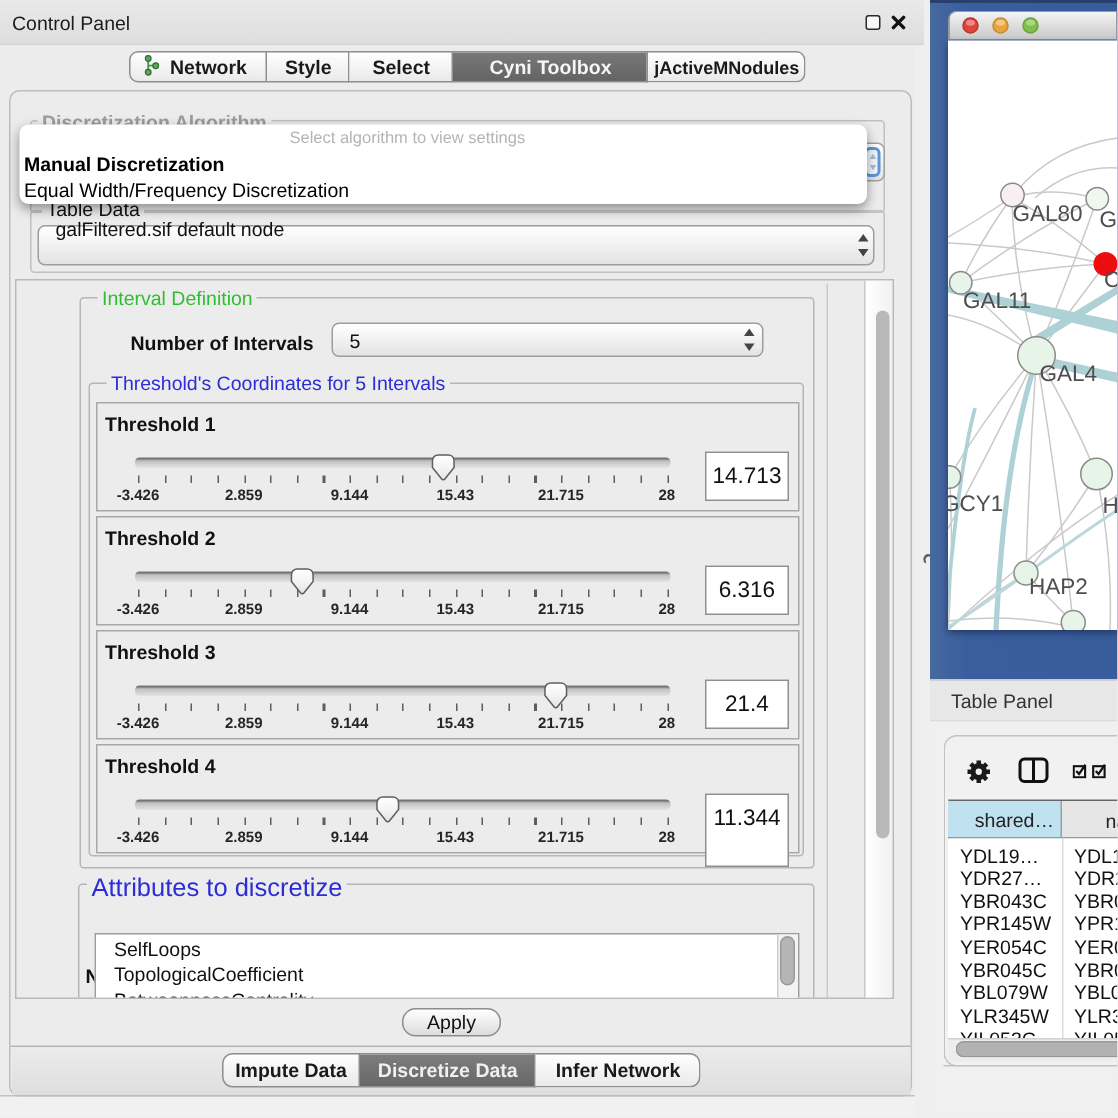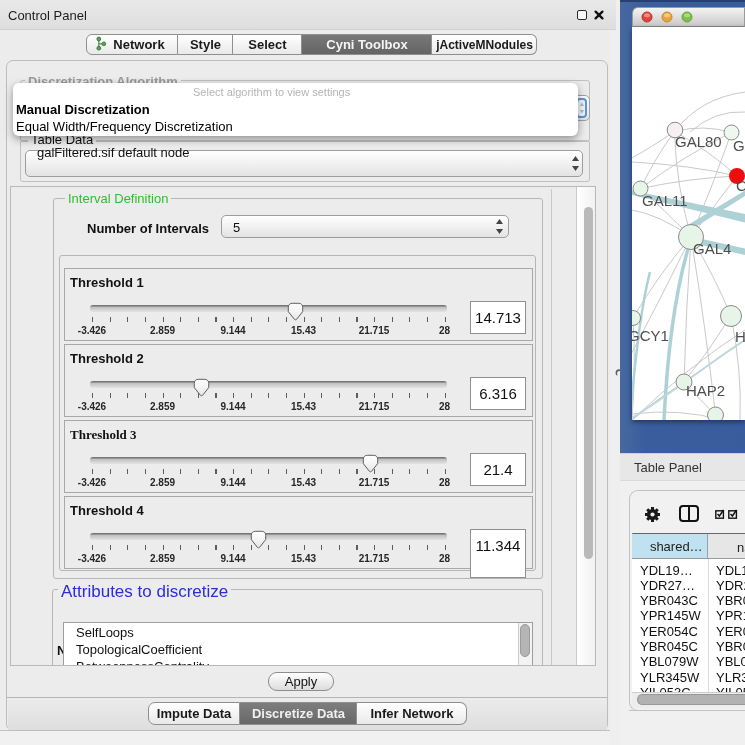--- a/index.html
+++ b/index.html
@@ -52,20 +52,21 @@
 <div style="position:absolute;left:42px;top:11px;width:490px;height:381px;border:1px solid #b6b6b6;border-radius:3px;"></div>
 <div style="position:absolute;left:54px;top:4px;white-space:nowrap;font-size:13px;color:#2fbe2f;background:#ececec;padding:0 3px;">Interval Definition</div>
 <div style="position:absolute;left:76px;top:34px;white-space:nowrap;font-size:13px;color:#111;font-weight:bold;">Number of Intervals</div>
 <div style="position:absolute;left:210px;top:28px;width:288px;height:23px;background:linear-gradient(180deg,#ffffff,#e3e3e3);border:1px solid #9d9d9d;border-radius:5px;"></div>
 <div style="position:absolute;left:222px;top:33px;white-space:nowrap;font-size:13px;color:#111;">5</div>
 <svg style="position:absolute;left:484px;top:31px;" width="9" height="17" viewBox="0 0 9 17">
       <path d="M4.5 1 L8 6 H1 Z" fill="#444"></path>
       <path d="M4.5 16 L1 11 H8 Z" fill="#444"></path>
     </svg>
 <div style="position:absolute;left:48px;top:68px;width:476.5px;height:316px;border:1px solid #b6b6b6;border-radius:3px;"></div>
+<div style="position:absolute;left:60px;top:61px;white-space:nowrap;font-size:13px;color:#2c2cd8;background:#ececec;padding:0 3px;">Threshold's Coordinates for 5 Intervals</div>
 <div style="position:absolute;left:53px;top:81px;width:468.5px;height:73px;background:#ececec;border:1px solid #a8a8a8;"></div>
     <div style="position:absolute;left:59px;top:88px;white-space:nowrap;font-size:13px;font-weight:bold;color:#111;">Threshold 1</div>
     <div style="position:absolute;left:79px;top:118px;width:357px;height:6.5px;background:linear-gradient(180deg,#757575 0%,#757575 13%,#c0c0c0 32%,#d4d4d4 70%,#e3e3e3 100%);border-radius:3px;"></div>
     <div style="position:absolute;left:81.0px;top:130px;width:1.2px;height:4.5px;background:#5d5d5d;"></div>
     <div style="position:absolute;left:98.625px;top:130px;width:1.2px;height:4.5px;background:#5d5d5d;"></div>
     <div style="position:absolute;left:116.25px;top:130px;width:1.2px;height:4.5px;background:#5d5d5d;"></div>
     <div style="position:absolute;left:133.875px;top:130px;width:1.2px;height:4.5px;background:#5d5d5d;"></div>
     <div style="position:absolute;left:151.5px;top:130px;width:1.2px;height:4.5px;background:#5d5d5d;"></div>
     <div style="position:absolute;left:169.125px;top:130px;width:1.2px;height:4.5px;background:#5d5d5d;"></div>
     <div style="position:absolute;left:186.75px;top:130px;width:1.2px;height:4.5px;background:#5d5d5d;"></div>
@@ -135,21 +136,21 @@
 <defs>
         <linearGradient id="tg343" x1="0" y1="0" x2="0" y2="1">
           <stop offset="0" stop-color="#ffffff"></stop>
           <stop offset="0.5" stop-color="#f4f4f4"></stop>
           <stop offset="1" stop-color="#e4e4e4"></stop>
         </linearGradient>
       </defs>
     </svg>
     <div style="position:absolute;left:459px;top:190px;width:56px;height:33px;background:#fff;border:1px solid #8f8f8f;font-size:15px;color:#111;text-align:center;line-height:31px;">6.316</div>
     <div style="position:absolute;left:53px;top:233px;width:468.5px;height:73px;background:#ececec;border:1px solid #a8a8a8;"></div>
-    <div style="position:absolute;left:59px;top:240px;white-space:nowrap;font-size:13px;font-weight:bold;color:#111;font-family:Liberation Serif, serif;">Threshold 3</div>
+    <div style="position:absolute;left:59px;top:240px;white-space:nowrap;font-size:13px;font-weight:bold;color:#111;">Threshold 3</div>
     <div style="position:absolute;left:79px;top:270px;width:357px;height:6.5px;background:linear-gradient(180deg,#757575 0%,#757575 13%,#c0c0c0 32%,#d4d4d4 70%,#e3e3e3 100%);border-radius:3px;"></div>
     <div style="position:absolute;left:81.0px;top:282px;width:1.2px;height:4.5px;background:#5d5d5d;"></div>
     <div style="position:absolute;left:98.625px;top:282px;width:1.2px;height:4.5px;background:#5d5d5d;"></div>
     <div style="position:absolute;left:116.25px;top:282px;width:1.2px;height:4.5px;background:#5d5d5d;"></div>
     <div style="position:absolute;left:133.875px;top:282px;width:1.2px;height:4.5px;background:#5d5d5d;"></div>
     <div style="position:absolute;left:151.5px;top:282px;width:1.2px;height:4.5px;background:#5d5d5d;"></div>
     <div style="position:absolute;left:169.125px;top:282px;width:1.2px;height:4.5px;background:#5d5d5d;"></div>
     <div style="position:absolute;left:186.75px;top:282px;width:1.2px;height:4.5px;background:#5d5d5d;"></div>
     <div style="position:absolute;left:204.375px;top:282px;width:1.2px;height:4.5px;background:#5d5d5d;"></div>
     <div style="position:absolute;left:222.0px;top:282px;width:1.2px;height:4.5px;background:#5d5d5d;"></div>

